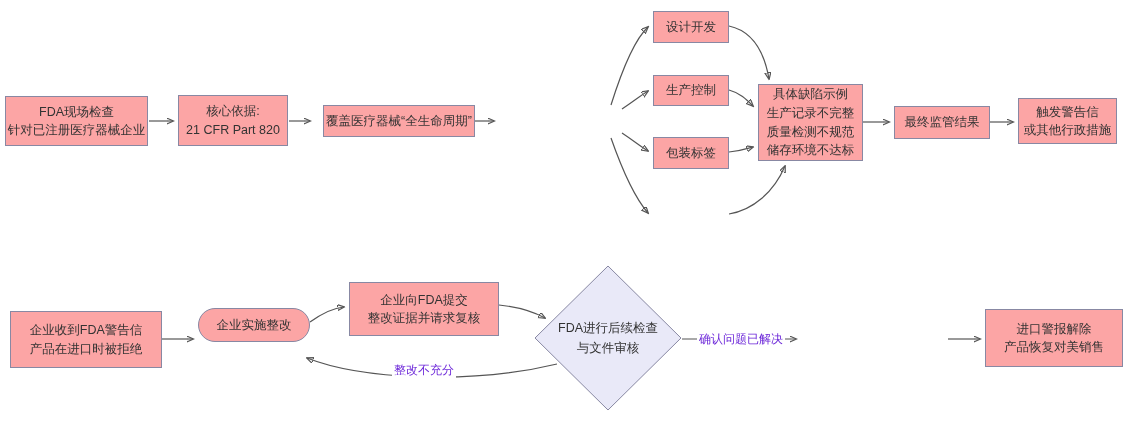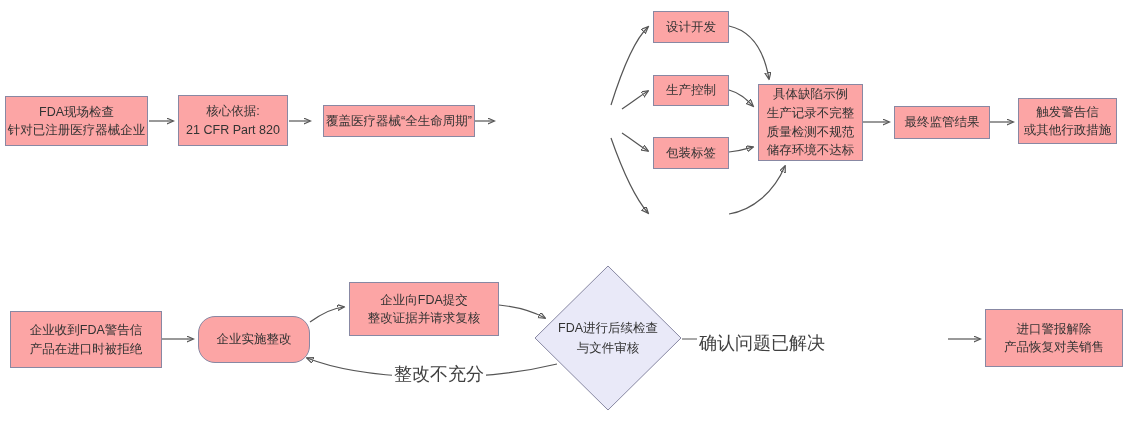--- a/index.html
+++ b/index.html
@@ -52,22 +52,22 @@
     line-height: 1.6;
     display: flex;
     align-items: center;
     justify-content: center;
     text-align: center;
     white-space: pre-line;
     background: transparent;
   }
   .edge-label {
     position: absolute;
-    color: #404040;
-    font-size: 18px;
+    color: #6d28d9;
+    font-size: 12px;
     background: #ffffff;
     padding: 0 2px;
     text-align: left;
     white-space: nowrap;
   }
 </style>
 </head>
 <body>
 
 <div class="canvas">
@@ -128,21 +128,21 @@
 生产记录不完整
 质量检测不规范
 储存环境不达标</div>
 
   <div class="node" style="left:1018px; top:98px; width:99px; height:46px;">触发警告信
 或其他行政措施</div>
 
   <div class="node" style="left:10px; top:311px; width:152px; height:57px;">企业收到FDA警告信
 产品在进口时被拒绝</div>
 
-  <div class="node" style="left:198px; top:316px; width:112px; height:47px;border-radius:17px;">企业实施整改</div>
+  <div class="node" style="left:198px; top:308px; width:112px; height:34px;border-radius:17px;">企业实施整改</div>
 
   <div class="node" style="left:349px; top:282px; width:150px; height:54px;">企业向FDA提交
 整改证据并请求复核</div>
 
   <div class="diamond-text" style="left:533px; top:308px; width:150px; height:60px;">FDA进行后续检查
 与文件审核</div>
 
 
   <div class="node" style="left:985px; top:309px; width:138px; height:58px;">进口警报解除
 产品恢复对美销售</div>

